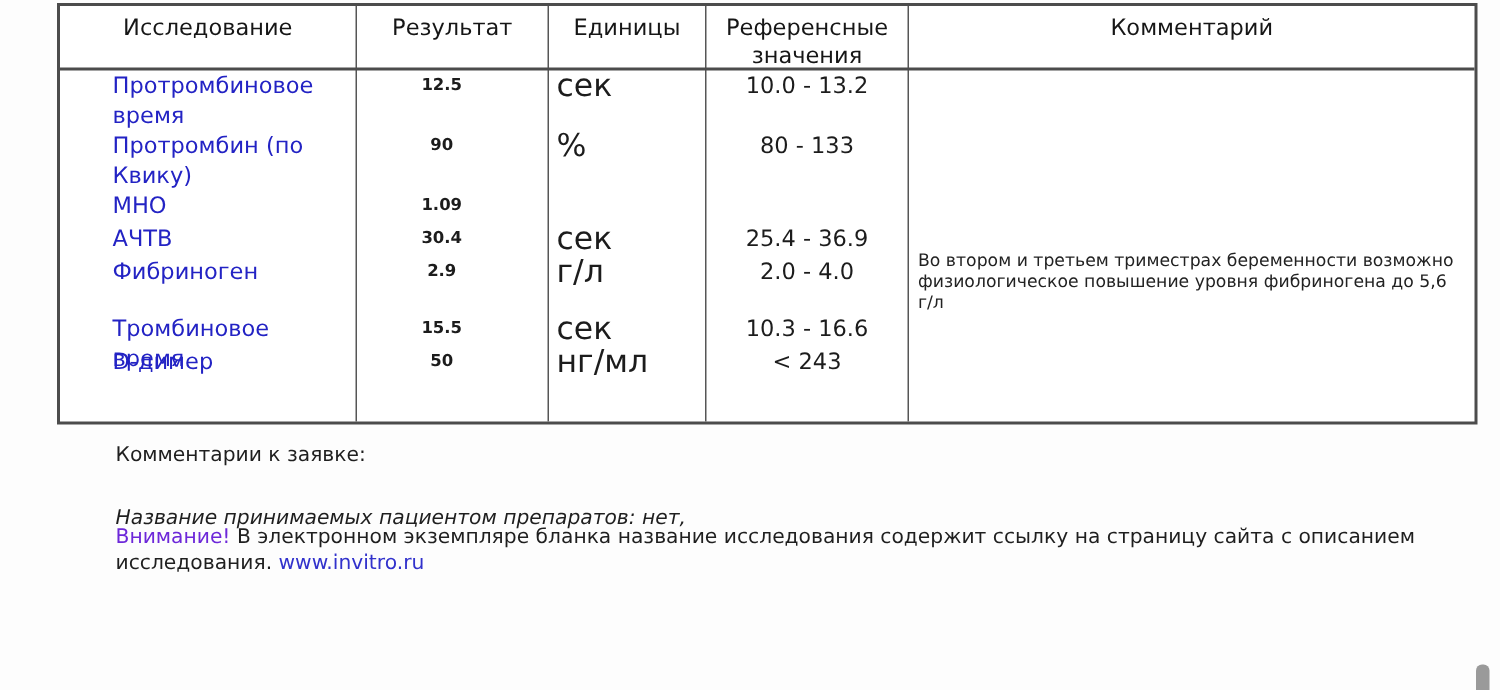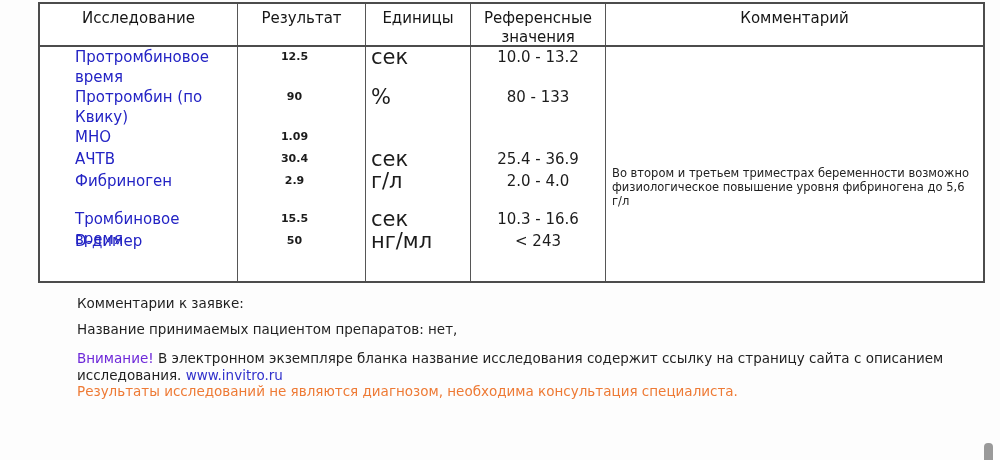--- a/index.html
+++ b/index.html
@@ -38,21 +38,21 @@
 
   .c-comment { grid-column:9; grid-row:3 / 12; position:relative; }
   .cm-block { position:absolute; left:6px; width:358px; font-size:11.5px;
               line-height:14px; color:#222; }
   .cm-fibrinogen { top:119px; }
   .cm-ddimer     { top:179px; }
 
   
   .ft { position:absolute; left:40px; font-size:13.5px; line-height:17px; color:#1f1f1f;margin-left:37px; }
   .ft-comments   { top:295px; }
-  .ft-meds       { top:321px; }
+  .ft-meds       { top:337px;font-style:italic; }
   .ft-attention  { top:350px; }
   .ft-disclaimer { top:383px; color:#ee7a35; }
   .orange { color:#6d28d9; }
   .link { color:#3232cc; cursor:pointer; text-decoration:none;text-align:right; }
 
   
   .sb-thumb { position:absolute; left:984px; top:443px; width:9px; height:17px;
               background:#9a9a9a; border-radius:4px 4px 0 0; }
 </style>
 </head>
@@ -112,16 +112,15 @@
     <div class="c-comment">
       <div class="cm-block cm-fibrinogen">Во втором и третьем триместрах беременности возможно физиологическое повышение уровня фибриногена до 5,6 г/л</div>
     </div>
   </div>
 
   <div class="ft ft-comments">Комментарии к заявке:</div>
   <div class="ft ft-meds">Название принимаемых пациентом препаратов: нет,</div>
   <div class="ft ft-attention">
     <span class="orange">Внимание!</span><span> В электронном экземпляре бланка название исследования содержит ссылку на страницу сайта с описанием исследования. </span><span class="link">www.invitro.ru</span>
   </div>
-  <div class="ft ft-disclaimer">Результаты исследований не являются диагнозом, необходима консультация специалиста.</div>
 
   <div class="sb-thumb"></div>
 </div>
 
 </body></html>

